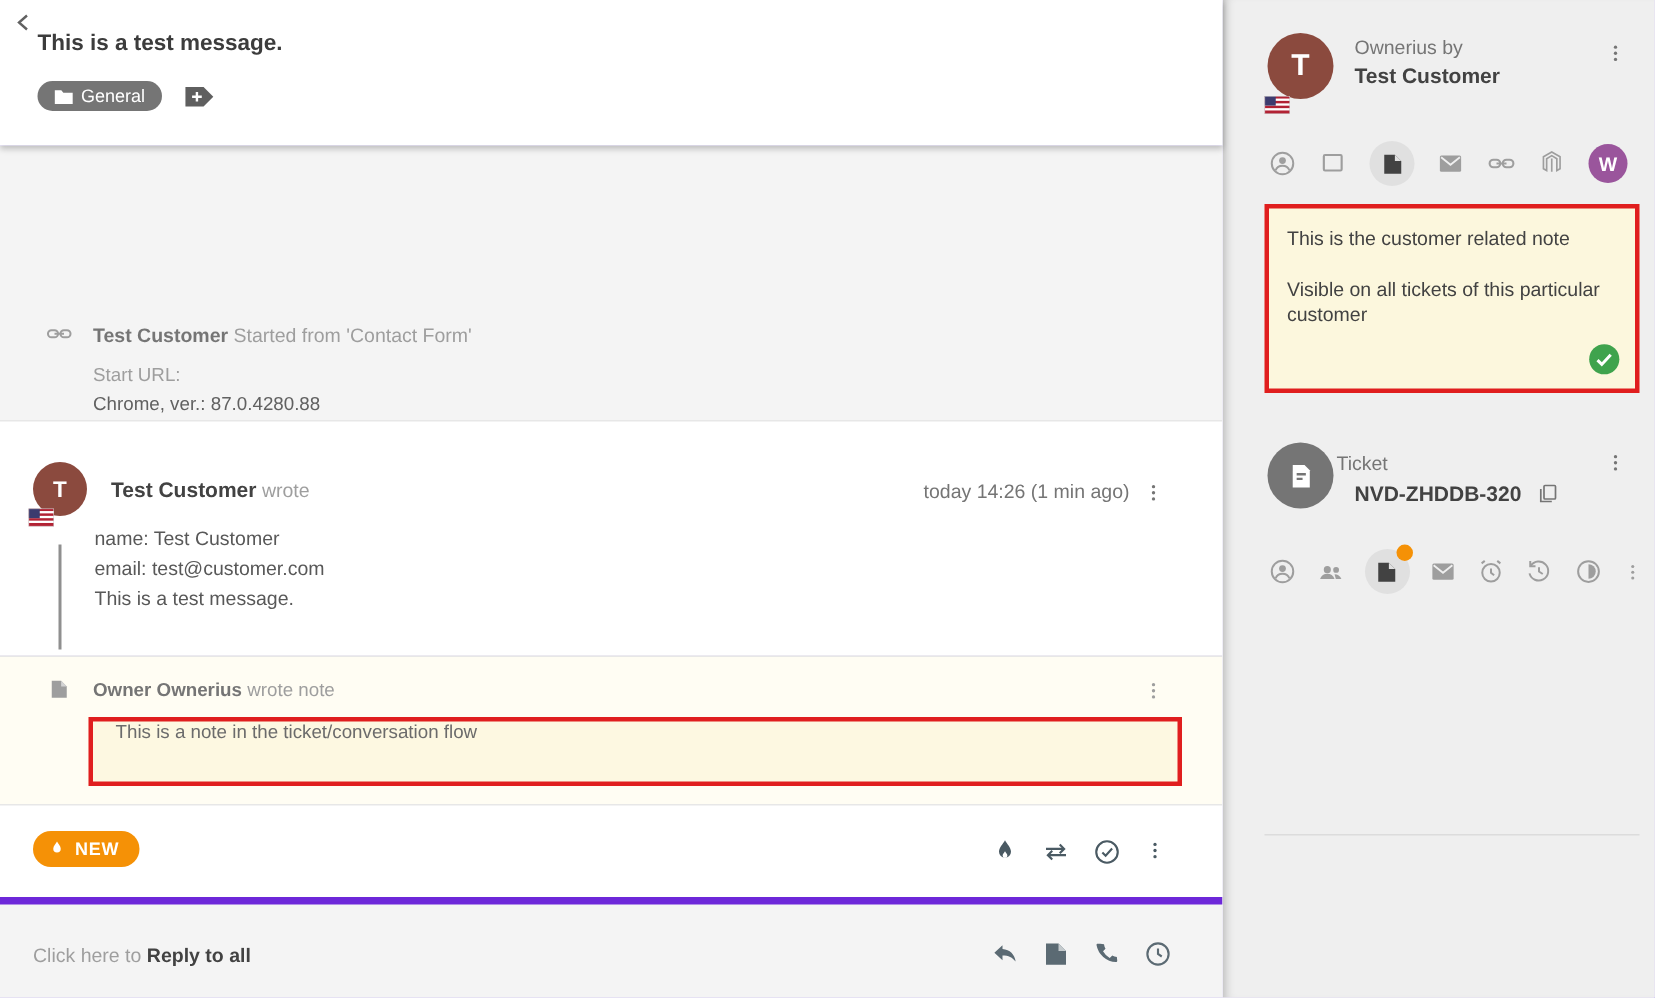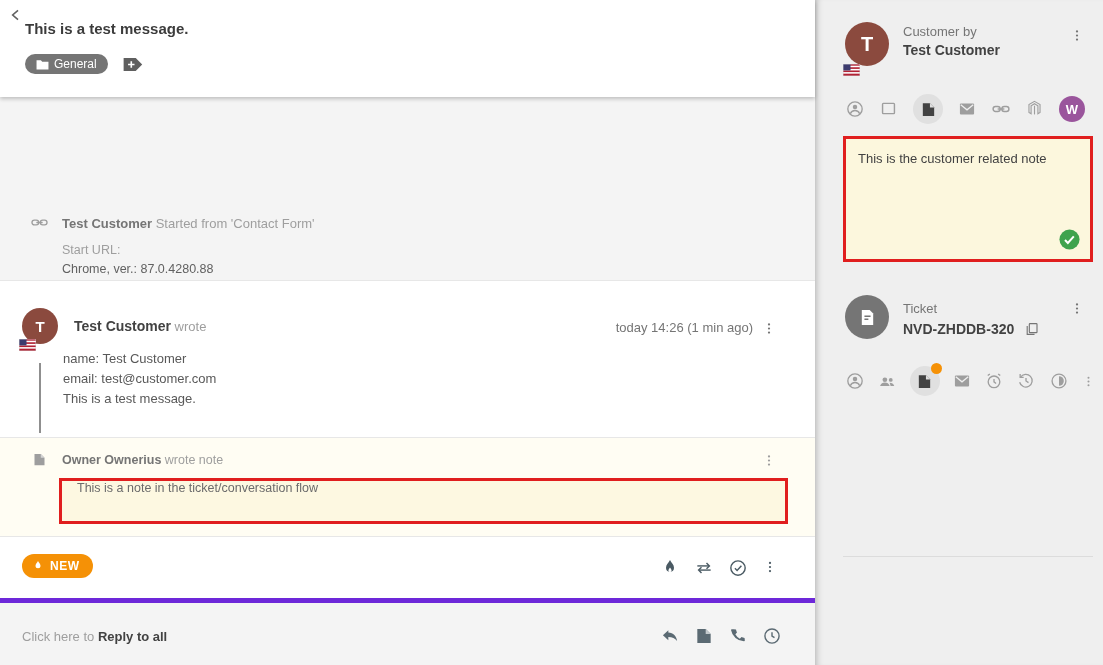--- a/index.html
+++ b/index.html
@@ -73,21 +73,21 @@
     align-items:center; justify-content:center; position:relative; }
   #wp-badge { width:26px; height:26px; border-radius:50%; background:#9a559c; color:#fff;
     display:flex; align-items:center; justify-content:center; font-size:13px; font-weight:bold; cursor:pointer; }
   .note-card { position:absolute; left:28px; width:250px; border:3px solid #e01e1e; background:#fcf7dd;
     padding:11px 12px; font-size:13px; color:#424242; line-height:17px; }
   #cust-note { top:136px; height:126px; }
   .note-line2 { margin-top:17px; }
   #cust-note-save { position:absolute; right:9px; bottom:8px; width:23px; height:23px; cursor:pointer; }
 
   #tkt-avatar { position:absolute; left:30px; top:295px; width:44px; height:44px; background:#757575; }
-  #tkt-heading { position:absolute; left:88px; top:301px; font-size:13px; color:#757575; }
+  #tkt-heading { position:absolute; left:76px; top:301px; font-size:13px; color:#757575; }
   #tkt-id-row { position:absolute; left:88px; top:321px; display:flex; align-items:center; gap:10px; }
   #tkt-id { font-size:14px; font-weight:bold; color:#424242; }
   #tkt-more { position:absolute; right:18px; top:299px; }
   #tkt-toolbar { left:30px; top:366px; width:252px; justify-content:space-between; }
   #tkt-note { top:408px; height:140px; }
   #sidebar-divider { position:absolute; left:28px; top:556px; width:250px; height:1px; background:#dcdcdc; }
   #notes-badge { position:absolute; right:-2px; top:-3px; width:11px; height:11px; border-radius:50%; background:#f59106; }
 
   .dots-btn { cursor:pointer; width:16px; height:18px; display:flex; align-items:center; justify-content:center; }
   .clickable { cursor:pointer; }
@@ -293,21 +293,21 @@
           <rect width="17" height="12" fill="#b22234"></rect>
           <g fill="#fff">
             <rect y="1.7" width="17" height="1.55"></rect>
             <rect y="4.9" width="17" height="1.55"></rect>
             <rect y="8.1" width="17" height="1.55"></rect>
           </g>
           <rect width="7.5" height="6.4" fill="#3c3b6e"></rect>
           <rect width="17" height="12" fill="none" stroke="#cfcfcf" stroke-width="0.8"></rect>
         </svg>
     </div>
-    <div id="cust-heading">Customer by</div>
+    <div id="cust-heading">Ownerius by</div>
     <div id="cust-name">Test Customer</div>
     <div id="cust-more" class="dots-btn">
       <svg width="14" height="17" viewBox="0 0 24 24">
           <g fill="#757575">
             <circle cx="12" cy="5" r="1.9"></circle>
             <circle cx="12" cy="12" r="1.9"></circle>
             <circle cx="12" cy="19" r="1.9"></circle>
           </g>
         </svg>
     </div>
@@ -352,20 +352,21 @@
             <path d="M12 8.5v11" stroke="#9e9e9e" stroke-width="1.4"></path>
           </svg>
       </div>
       <div id="wp-badge">
         <span>W</span>
       </div>
     </div>
 
     <div id="cust-note" class="note-card">
       <div>This is the customer related note</div>
+      <div class="note-line2">Visible on all tickets of this particular customer</div>
       <div id="cust-note-save">
         <svg width="23" height="23" viewBox="0 0 24 24">
             <circle cx="12" cy="12" r="10.5" fill="#3fa34d"></circle>
             <path d="M7.3 12.6l3 3 6.2-6.8" fill="none" stroke="#fff" stroke-width="2.1"></path>
           </svg>
       </div>
     </div>
 
     <div id="tkt-avatar" class="avatar">
       <svg width="21" height="21" viewBox="0 0 24 24">

